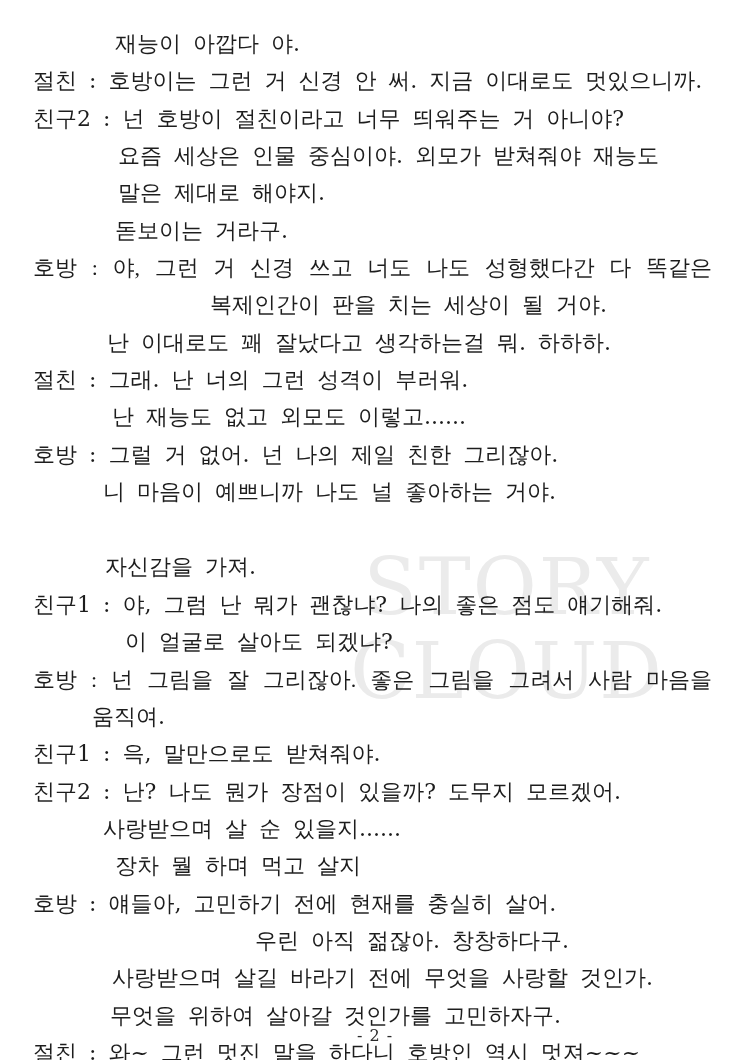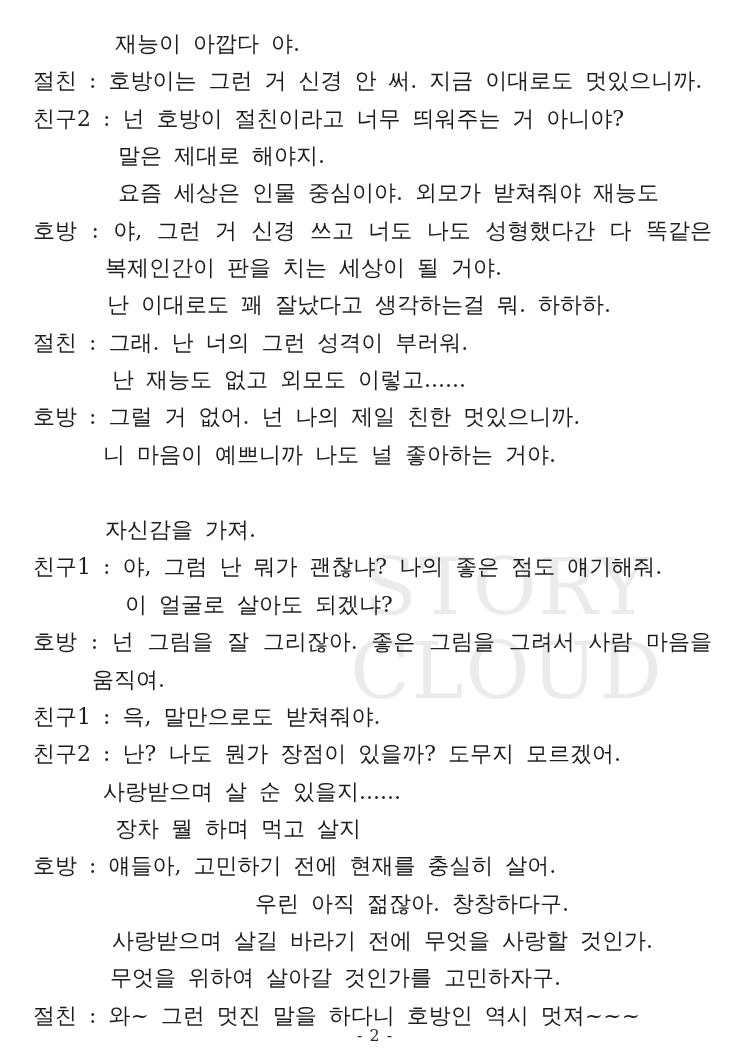--- a/index.html
+++ b/index.html
@@ -46,20 +46,21 @@
     line-height: 37.35px;
     height: 37.35px;
     white-space: pre;
     word-spacing: 5px;
     color: #1d1d1d;
   }
   .line.justify {
     white-space: normal;
     text-align: justify;
     text-align-last: justify;
+    font-family: Liberation Serif, serif;
   }
   .footer {
     position: absolute;
     top: 1026px;
     left: 0;
     width: 750px;
     text-align: center;
     font-size: 16px;
     letter-spacing: 1px;
     color: #2b2b2b;
@@ -73,28 +74,29 @@
 
   <div class="watermark" style="color: rgb(235, 235, 235);">
     <span>STORY</span>
     <span>CLOUD</span>
   </div>
 
   <div class="content" id="script-lines" style="color: rgb(29, 29, 29);">
       <div class="line" style="padding-left: 82px;"><span>재능이 아깝다 야.</span></div>
       <div class="line"><span>절친</span><span> : </span><span>호방이는 그런 거 신경 안 써. 지금 이대로도 멋있으니까.</span></div>
       <div class="line"><span>친구2</span><span> : </span><span>넌 호방이 절친이라고 너무 띄워주는 거 아니야?</span></div>
+      <div class="line" style="padding-left: 85px;"><span>요즘 세상은 인물 중심이야. 외모가 받쳐줘야 재능도</span></div>
       <div class="line" style="padding-left: 85px;"><span>말은 제대로 해야지.</span></div>
-      <div class="line" style="padding-left: 85px;"><span>요즘 세상은 인물 중심이야. 외모가 받쳐줘야 재능도</span></div>
+      <div class="line" style="padding-left: 82px;"><span>돋보이는 거라구.</span></div>
       <div class="line justify"><span>호방</span><span> : </span><span>야, 그런 거 신경 쓰고 너도 나도 성형했다간 다 똑같은</span></div>
-      <div class="line" style="padding-left: 72px;"><span>복제인간이 판을 치는 세상이 될 거야.</span></div>
+      <div class="line" style="padding-left: 72px; text-align: center;"><span>복제인간이 판을 치는 세상이 될 거야.</span></div>
       <div class="line" style="padding-left: 74px;"><span>난 이대로도 꽤 잘났다고 생각하는걸 뭐. 하하하.</span></div>
       <div class="line"><span>절친</span><span> : </span><span>그래. 난 너의 그런 성격이 부러워.</span></div>
       <div class="line" style="padding-left: 79px;"><span>난 재능도 없고 외모도 이렇고......</span></div>
-      <div class="line"><span>호방</span><span> : </span><span>그럴 거 없어. 넌 나의 제일 친한 멋있으니까.</span></div>
+      <div class="line"><span>호방</span><span> : </span><span>그럴 거 없어. 넌 나의 제일 친한 그리잖아.</span></div>
       <div class="line" style="padding-left: 70px;"><span>니 마음이 예쁘니까 나도 널 좋아하는 거야.</span></div>
       <div class="line" style="padding-left: 72px; margin-top: 38px;"><span>자신감을 가져.</span></div>
       <div class="line"><span>친구1</span><span> : </span><span>야, 그럼 난 뭐가 괜찮냐? 나의 좋은 점도 얘기해줘.</span></div>
       <div class="line" style="padding-left: 92px;"><span>이 얼굴로 살아도 되겠냐?</span></div>
       <div class="line justify"><span>호방</span><span> : </span><span>넌 그림을 잘 그리잖아. 좋은 그림을 그려서 사람 마음을</span></div>
       <div class="line" style="padding-left: 59px;"><span>움직여.</span></div>
       <div class="line"><span>친구1</span><span> : </span><span>윽, 말만으로도 받쳐줘야.</span></div>
       <div class="line"><span>친구2</span><span> : </span><span>난? 나도 뭔가 장점이 있을까? 도무지 모르겠어.</span></div>
       <div class="line" style="padding-left: 70px;"><span>사랑받으며 살 순 있을지......</span></div>
       <div class="line" style="padding-left: 82px;"><span>장차 뭘 하며 먹고 살지</span></div>

